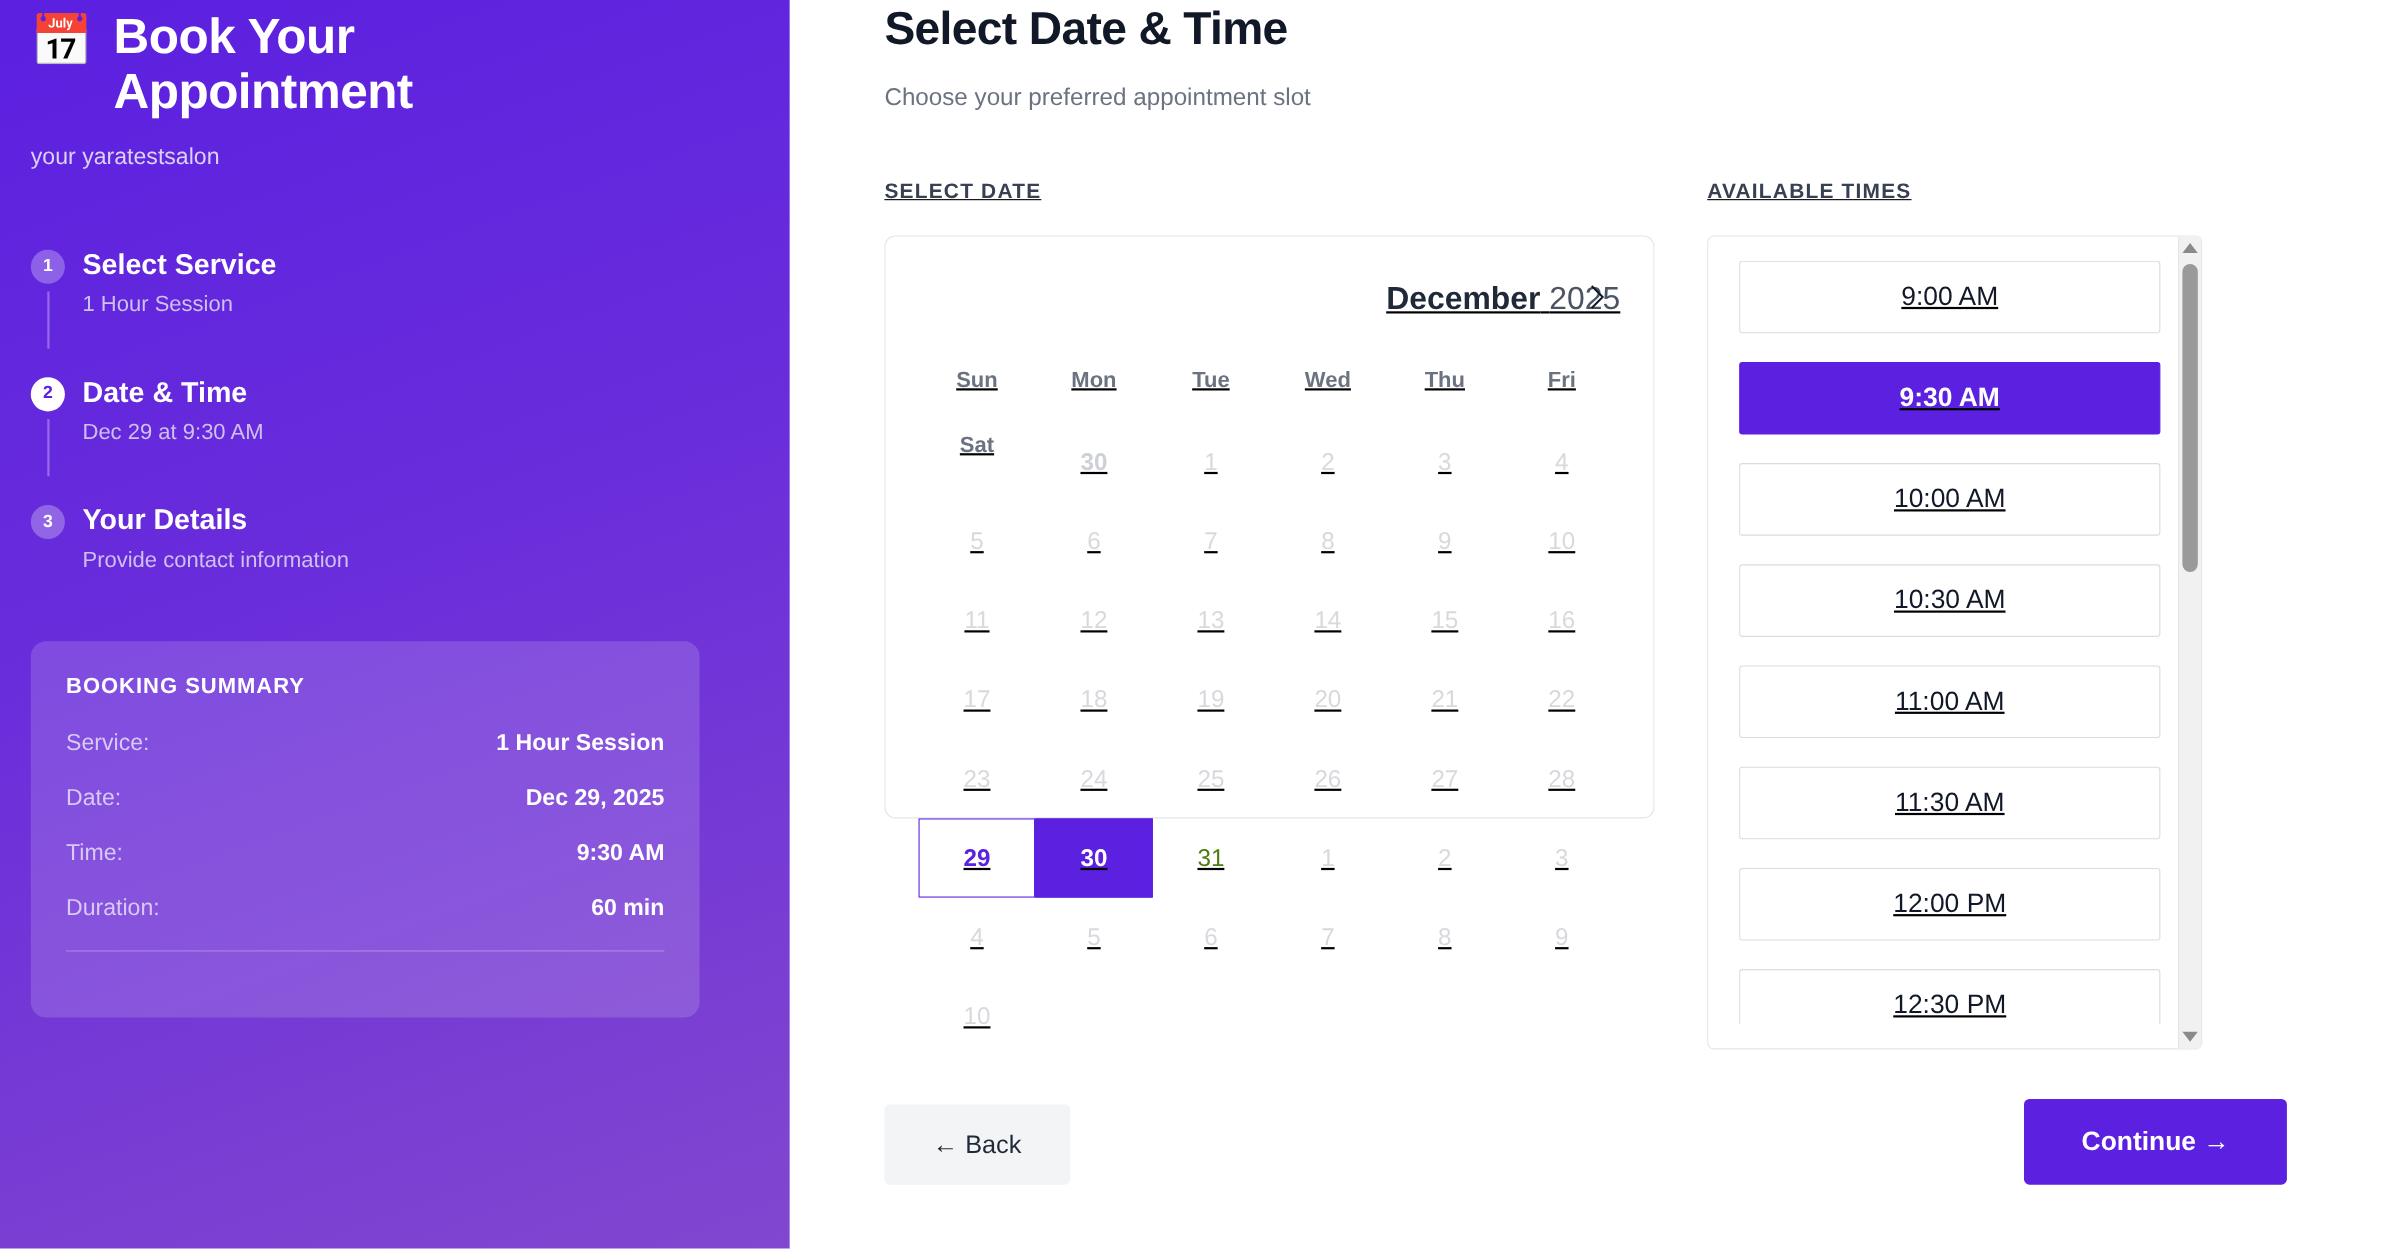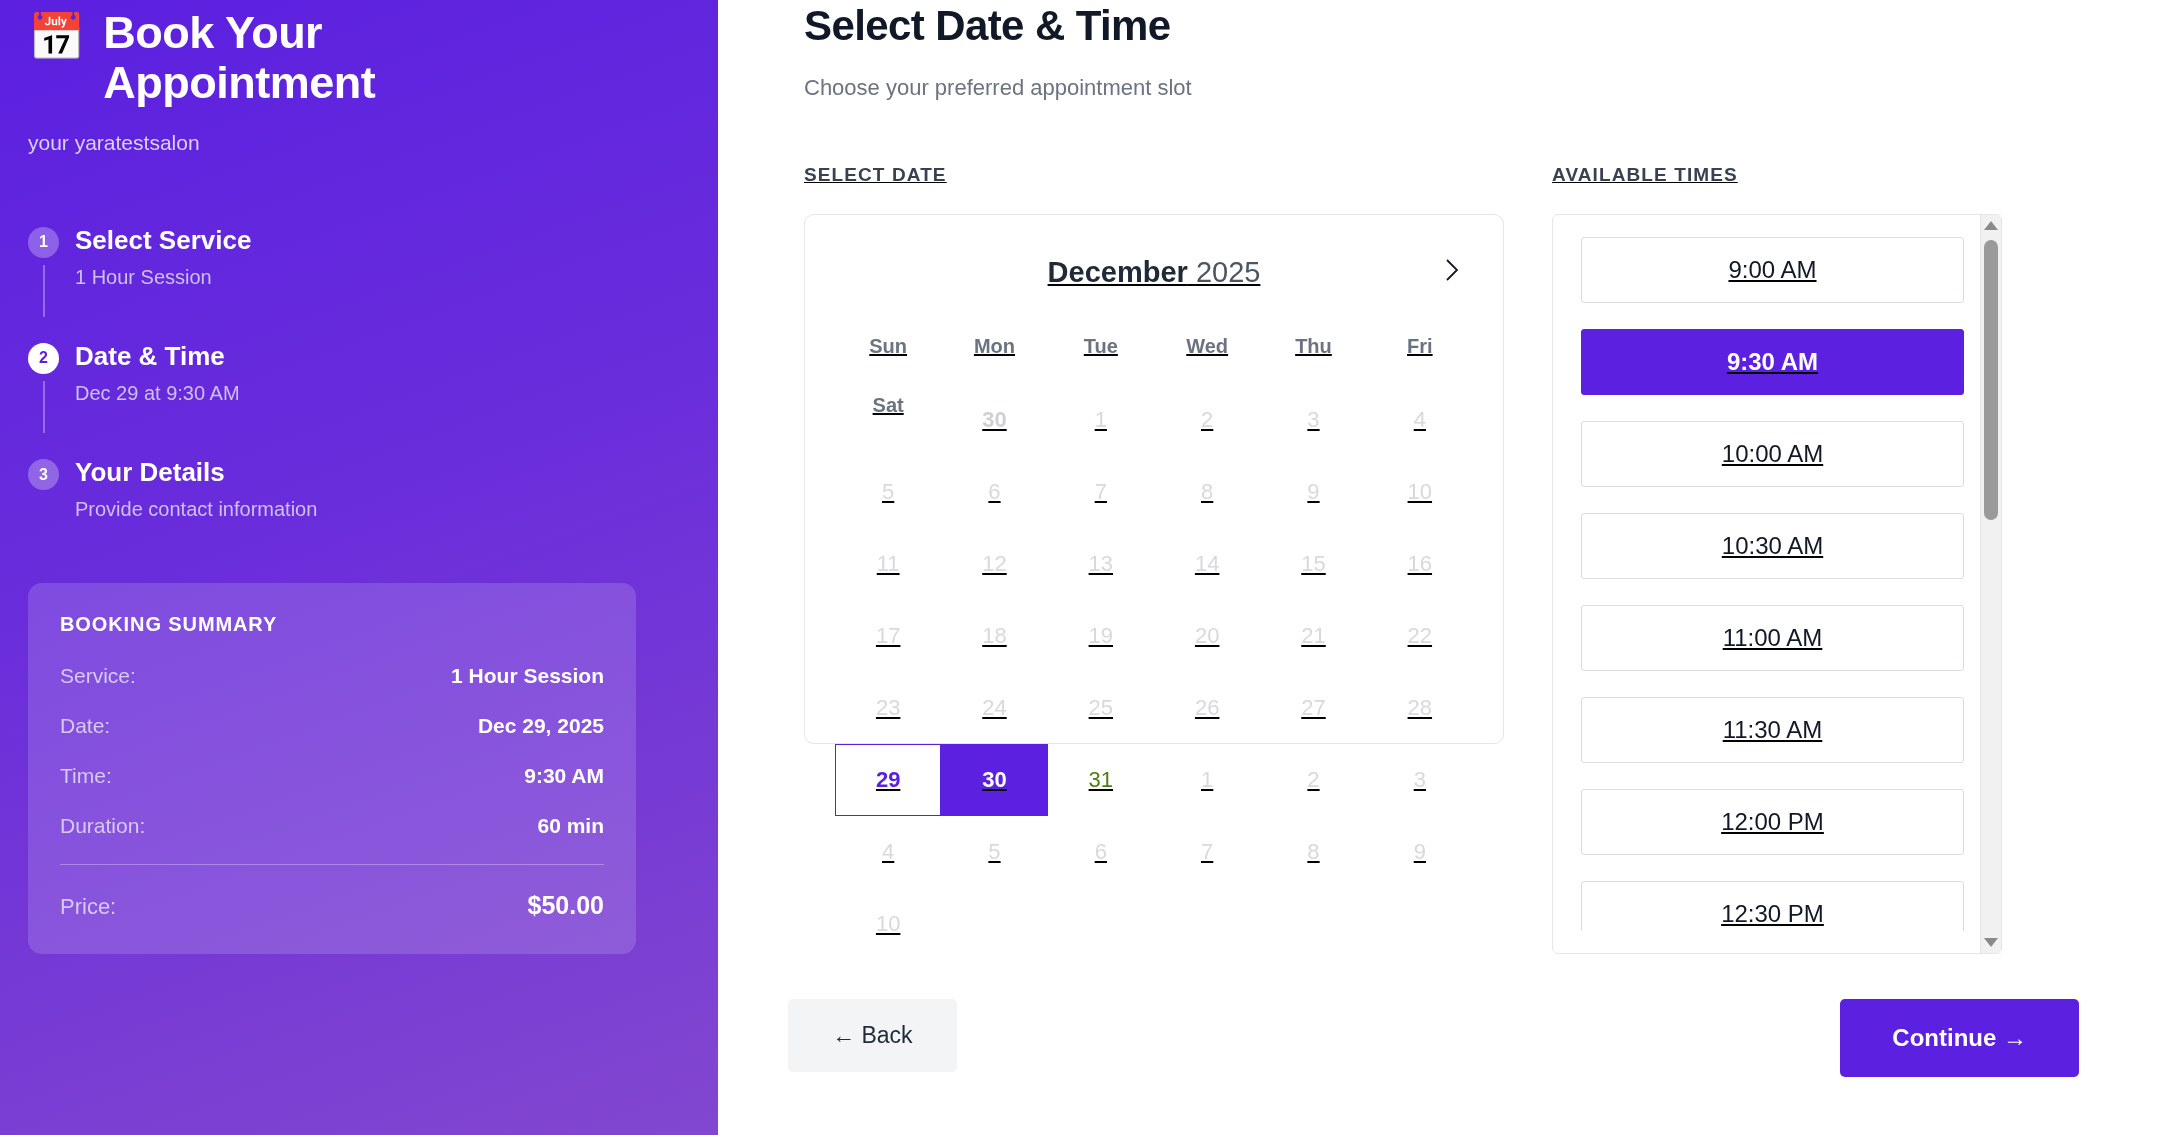--- a/index.html
+++ b/index.html
@@ -143,21 +143,21 @@
   .calendar {
     border: 1px solid #e3e6ea;
     border-radius: 10px;
     background: #ffffff;
     height: 530px;
     padding: 34px 30px 20px 30px;
   }
   .cal-head {
     display: flex;
     align-items: center;
-    justify-content: center;
+    justify-content: flex-end;
     position: relative;
     height: 46px;
   }
   .cal-month { font-size: 29px; color: #1f2937; }
   .cal-month b { font-weight: bold; }
   .cal-month span.year { font-weight: normal; color: #4b5563; }
   .cal-next {
     position: absolute;
     right: 0;
     top: 0;
@@ -270,26 +270,26 @@
     left: 3px;
     width: 14px;
     height: 280px;
     background: #9a9a9a;
     border-radius: 7px;
     cursor: pointer;
   }
 
   .footer {
     position: absolute;
-    left: 70px;
+    left: 86px;
     right: 86px;
     bottom: 58px;
     display: flex;
     justify-content: space-between;
-    align-items: flex-start;
+    align-items: flex-end;
   }
   .btn-back {
     background: #f3f4f6;
     color: #1f2937;
     border: none;
     font-size: 23px;
     padding: 23px 44px;
     border-radius: 5px;
     cursor: pointer;
     font-family: inherit;
@@ -358,24 +358,20 @@
         <span class="summary-label">Time:</span>
         <span class="summary-value">9:30 AM</span>
       </div>
       <div class="summary-row">
         <span class="summary-label">Duration:</span>
         <span class="summary-value">60 min</span>
       </div>
 
       <div class="summary-divider"></div>
 
-      <div class="summary-row total">
-        <span class="summary-label">Price:</span>
-        <span class="summary-value">$50.00</span>
-      </div>
     </div>
   </aside>
 
   <main class="main">
     <h1 class="page-title">Select Date &amp; Time</h1>
     <div class="page-sub">Choose your preferred appointment slot</div>
 
     <div class="panels">
 
       <section class="panel-date">

